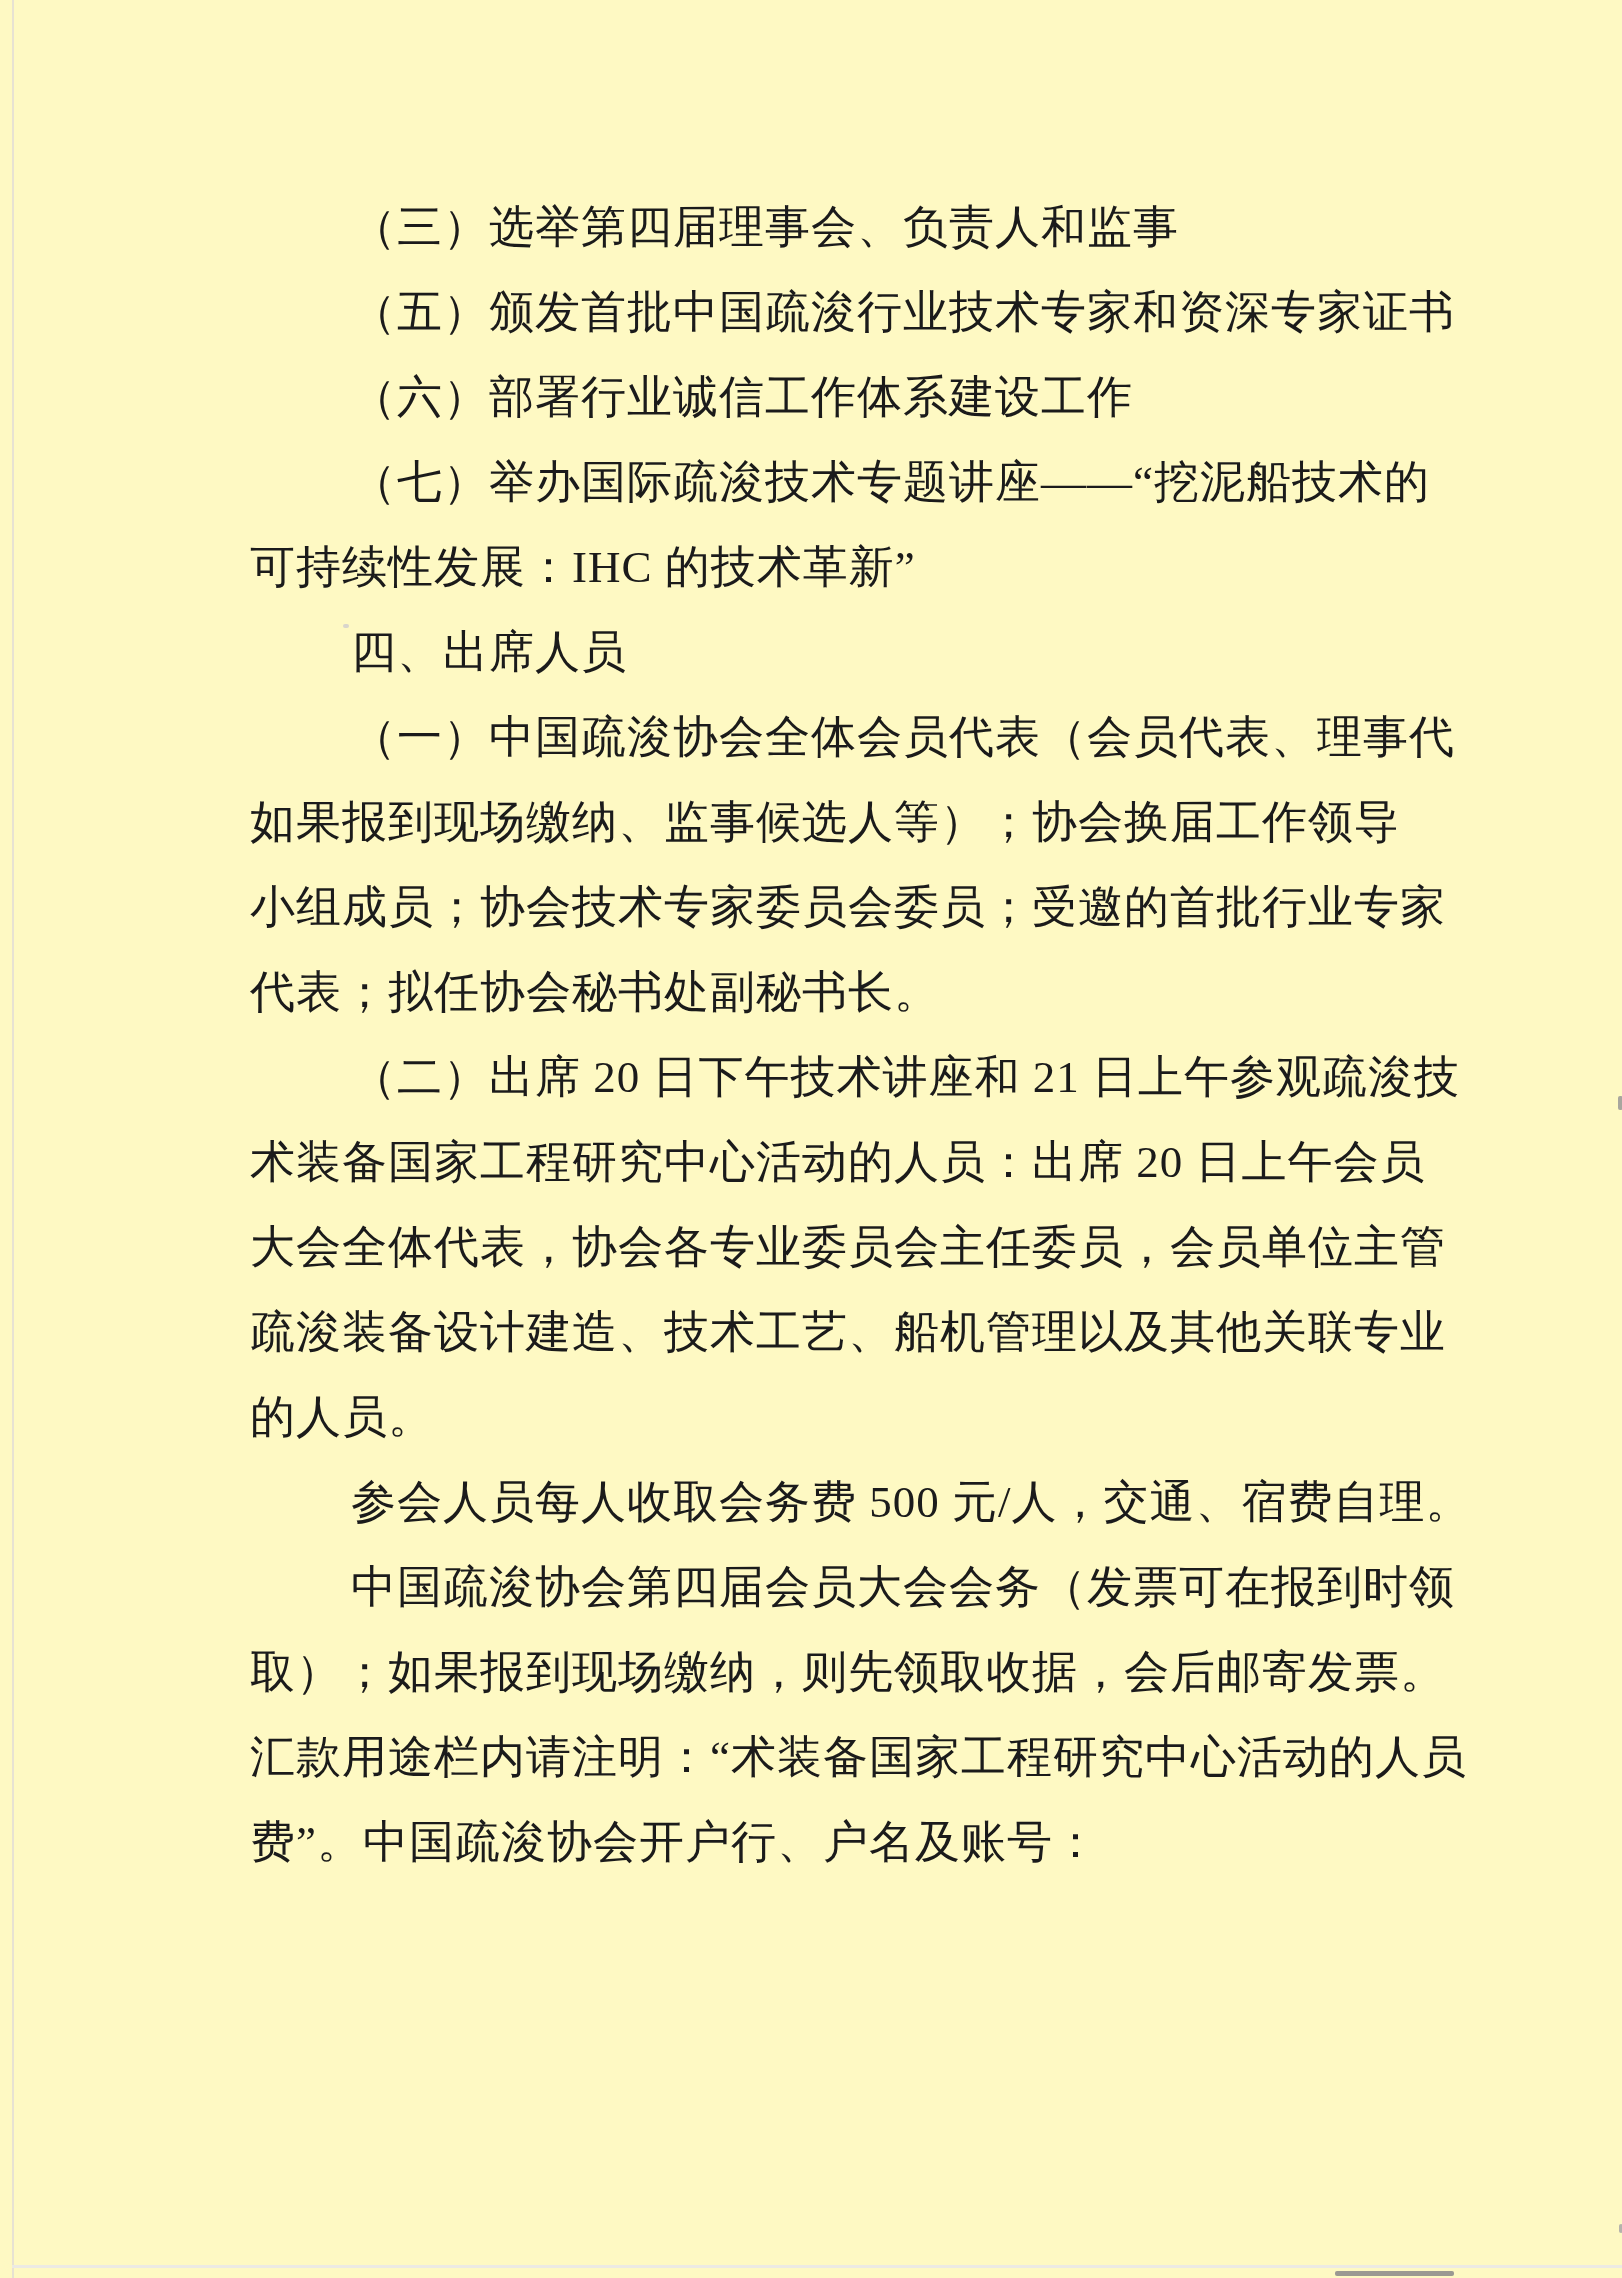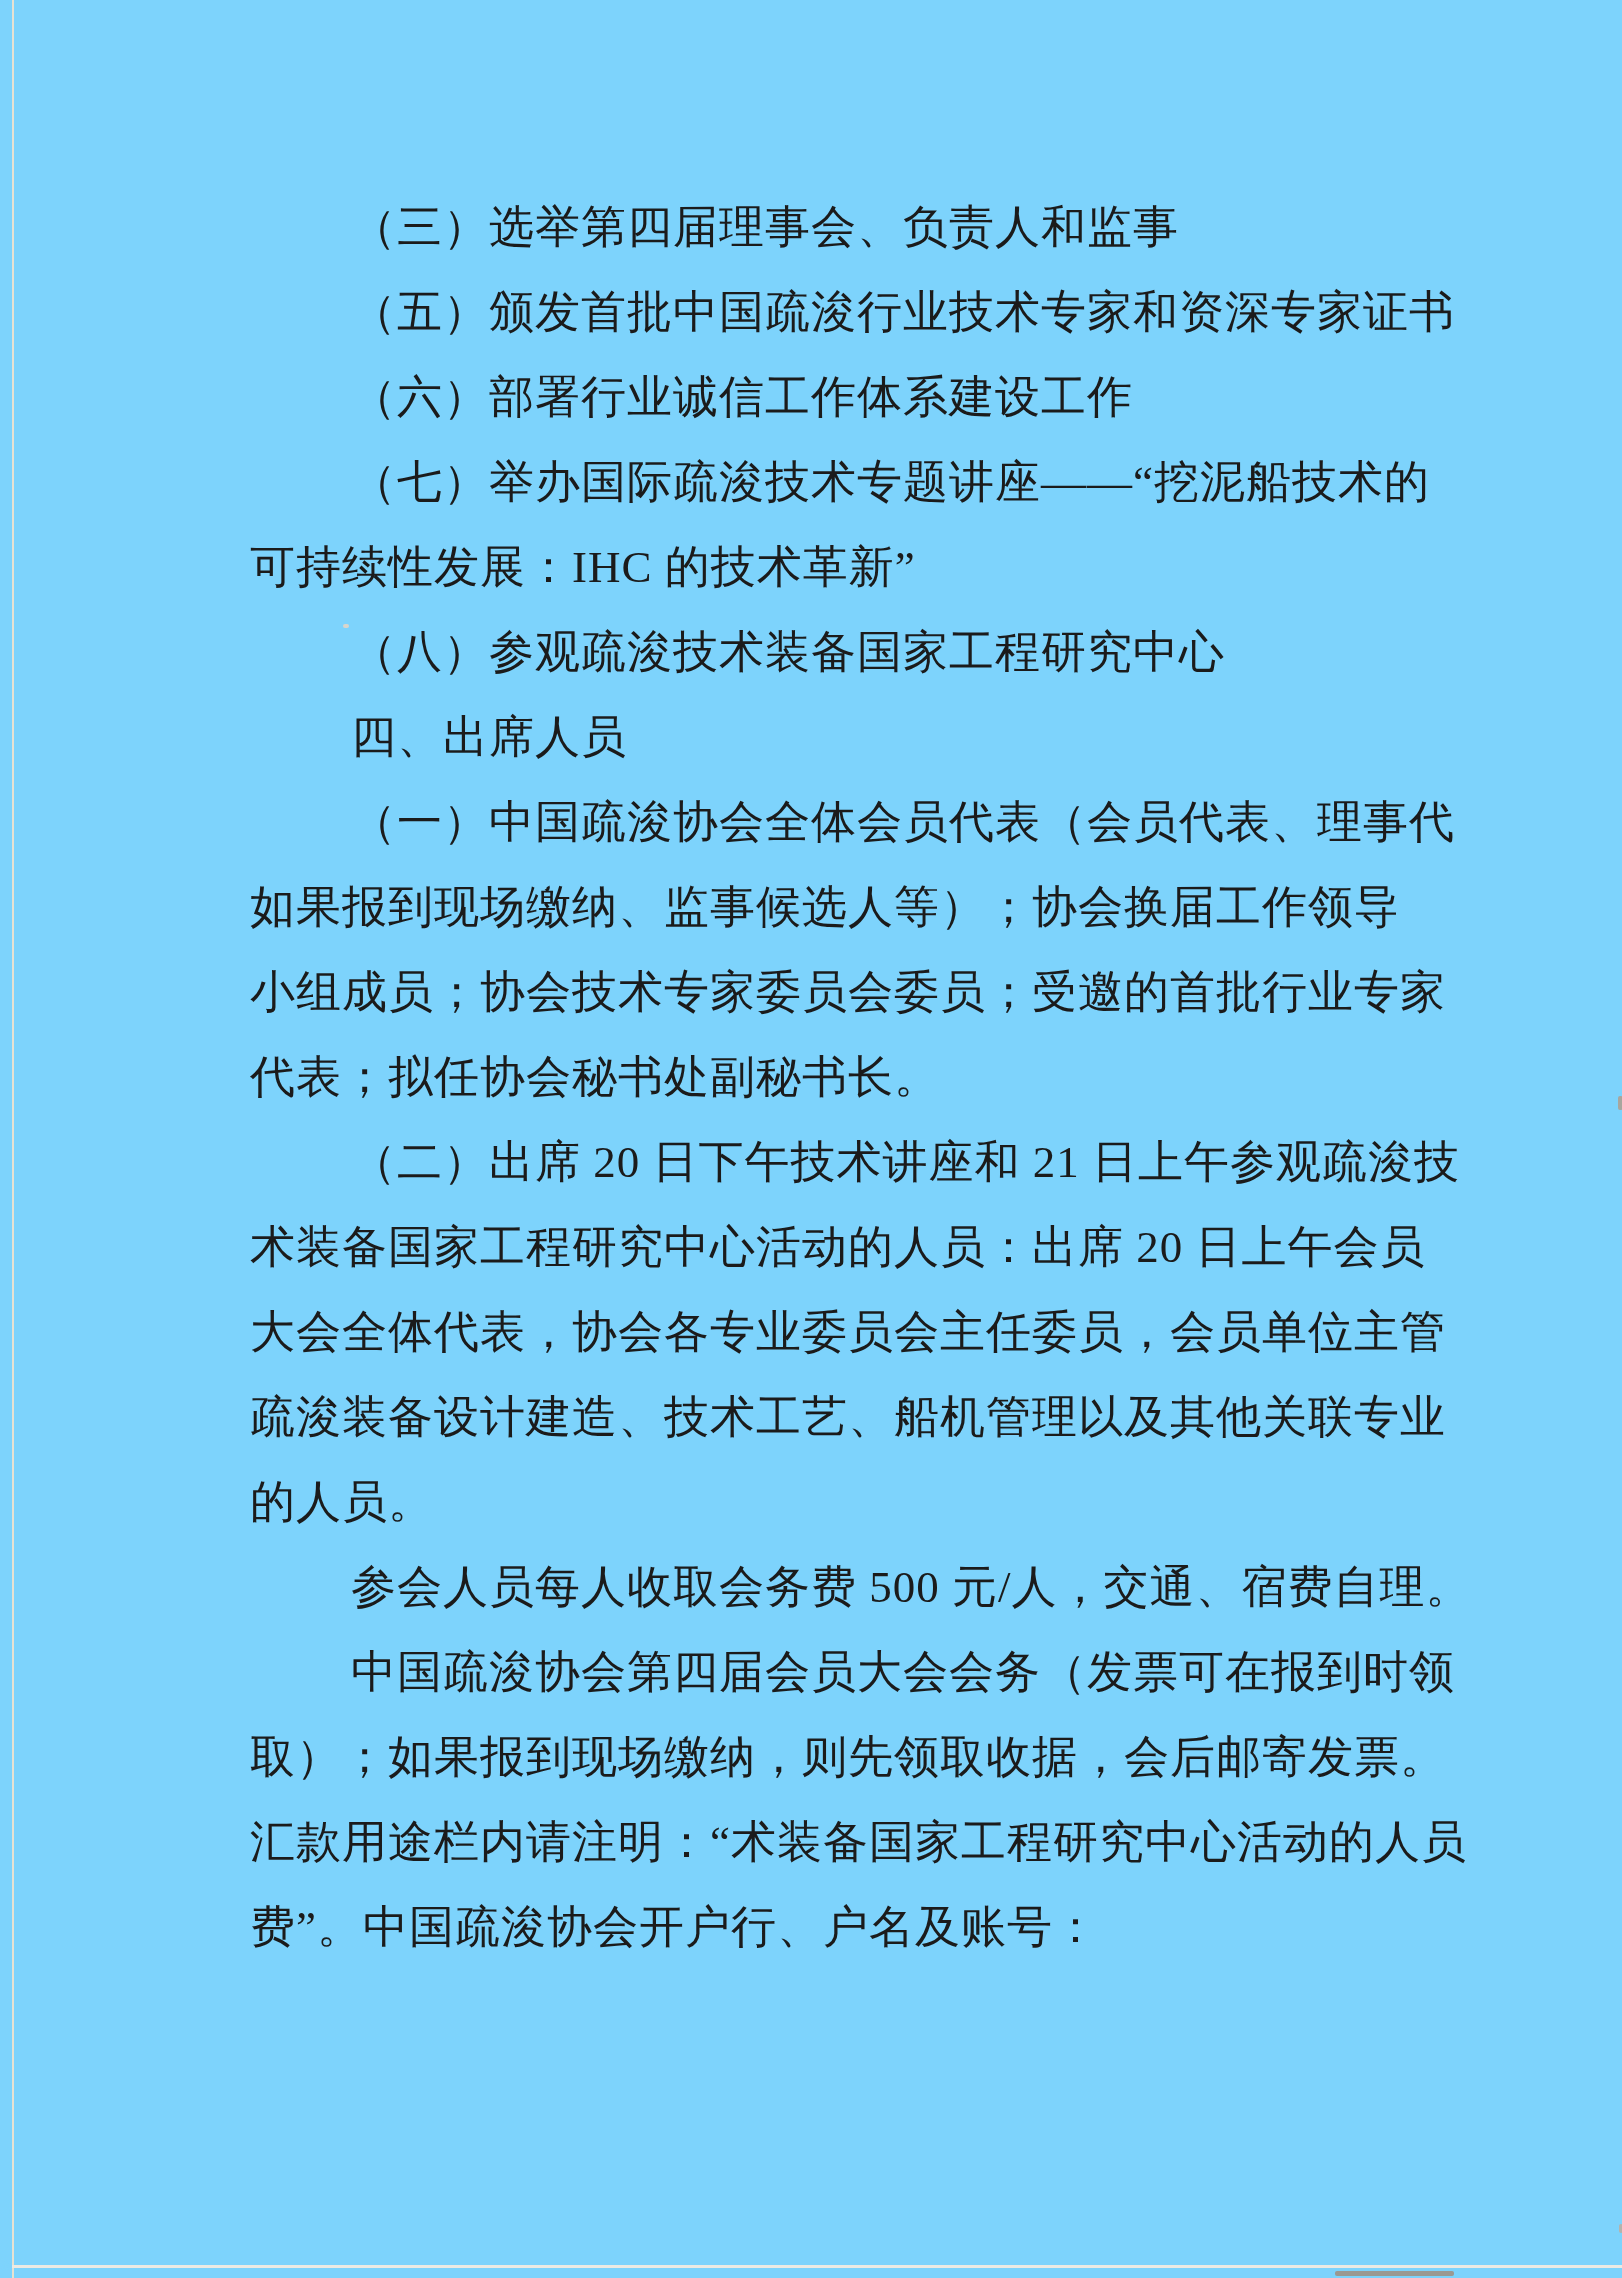--- a/index.html
+++ b/index.html
@@ -10,21 +10,21 @@
   body {
     width: 1623px;
     height: 2278px;
     position: relative;
     font-family: "Liberation Serif", "DejaVu Serif", serif;
     overflow: hidden;
   }
   .page {
     position: absolute;
     inset: 0;
-    background: #7dd3fc;
+    background: #fef9c3;
     overflow: hidden;
   }
   .text-block {
     position: absolute;
     left: 250px;
     top: 185px;
     width: 1209px;
     color: #1b1b1b;
     font-size: 45px;
     line-height: 85px;
@@ -95,21 +95,20 @@
 <body>
 
 <div class="page">
 
   <div class="text-block">
     <div class="line indent">（三）选举第四届理事会、负责人和监事</div>
     <div class="line indent">（五）颁发首批中国疏浚行业技术专家和资深专家证书</div>
     <div class="line indent">（六）部署行业诚信工作体系建设工作</div>
     <div class="line indent">（七）举办国际疏浚技术专题讲座——“挖泥船技术的</div>
     <div class="line">可持续性发展：IHC 的技术革新”</div>
-    <div class="line indent">（八）参观疏浚技术装备国家工程研究中心</div>
     <div class="line indent">四、出席人员</div>
     <div class="line indent">（一）中国疏浚协会全体会员代表（会员代表、理事代</div>
     <div class="line">如果报到现场缴纳、监事候选人等）；协会换届工作领导</div>
     <div class="line">小组成员；协会技术专家委员会委员；受邀的首批行业专家</div>
     <div class="line">代表；拟任协会秘书处副秘书长。</div>
     <div class="line indent">（二）出席 20 日下午技术讲座和 21 日上午参观疏浚技</div>
     <div class="line">术装备国家工程研究中心活动的人员：出席 20 日上午会员</div>
     <div class="line">大会全体代表，协会各专业委员会主任委员，会员单位主管</div>
     <div class="line">疏浚装备设计建造、技术工艺、船机管理以及其他关联专业</div>
     <div class="line">的人员。</div>

